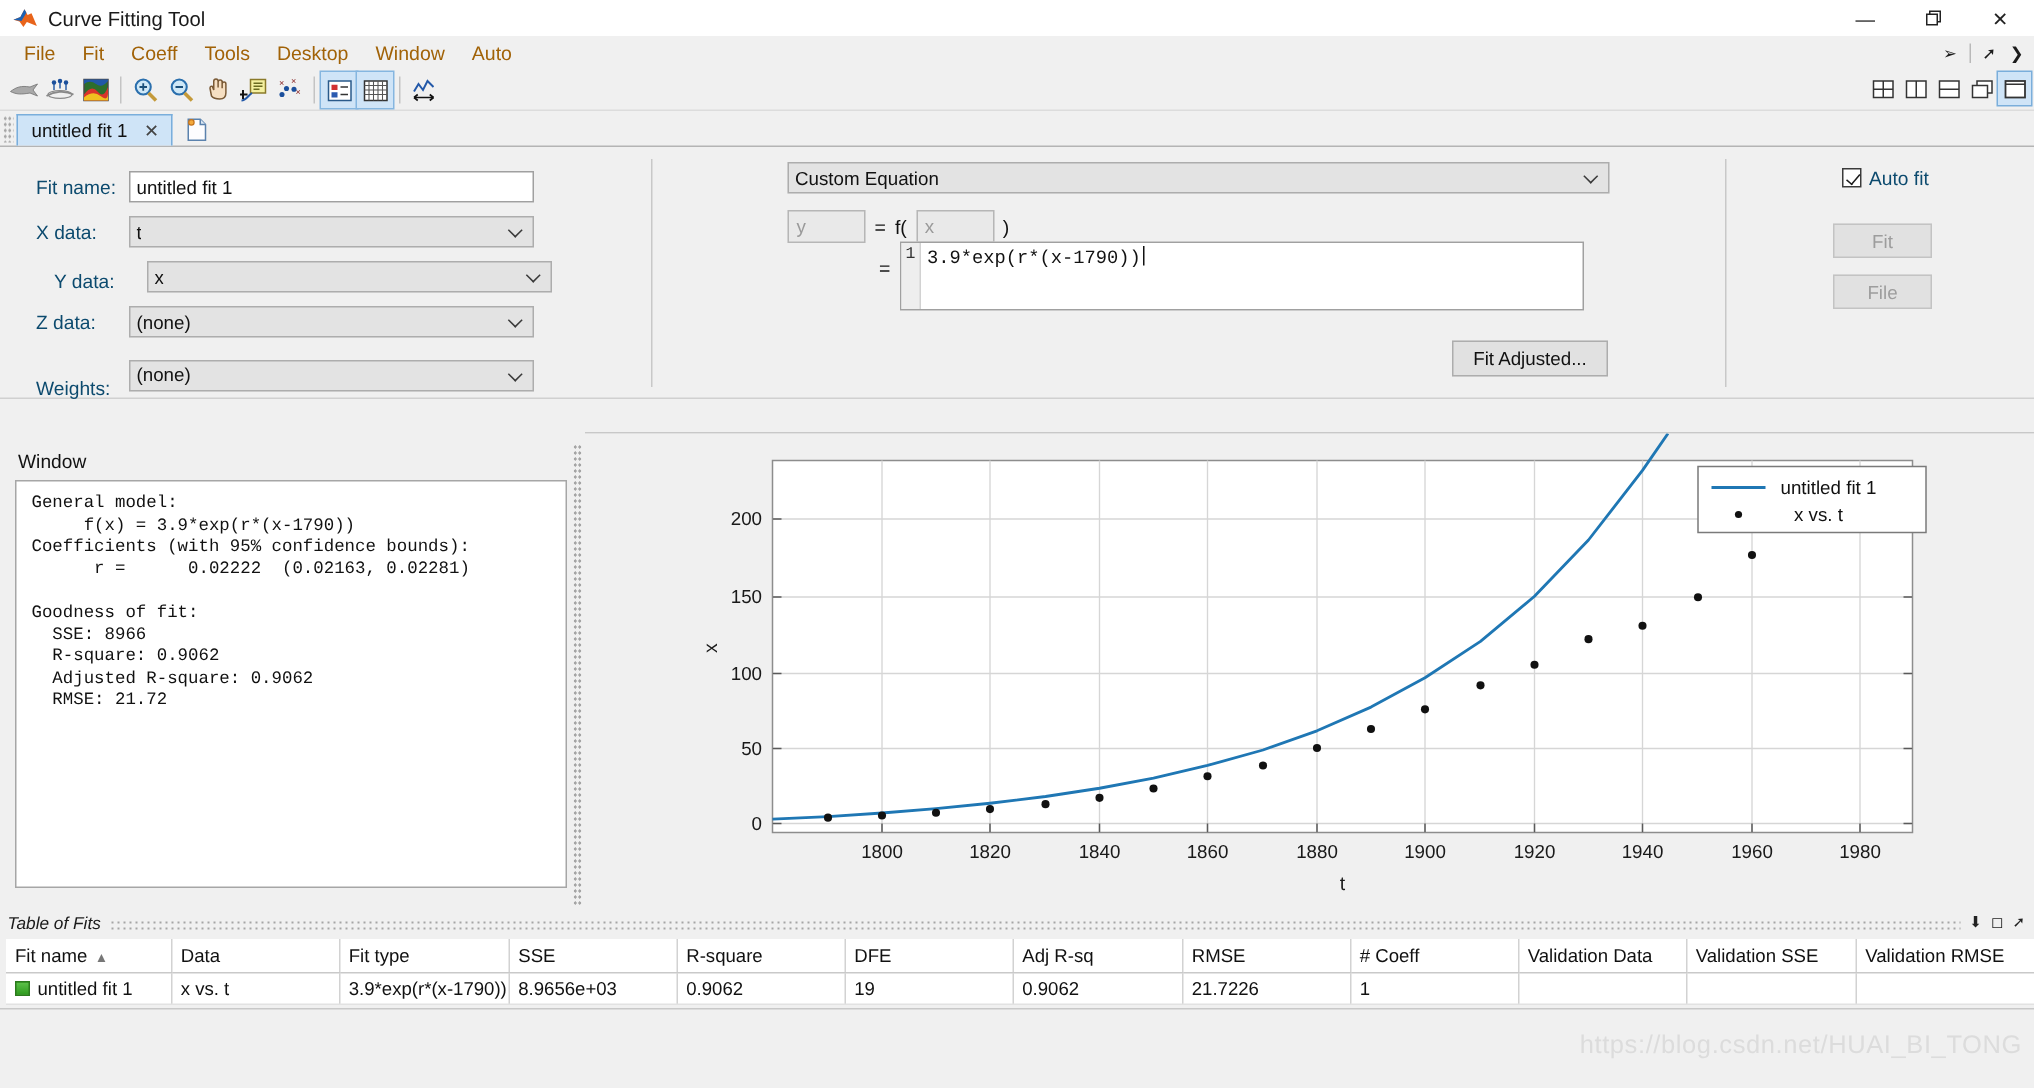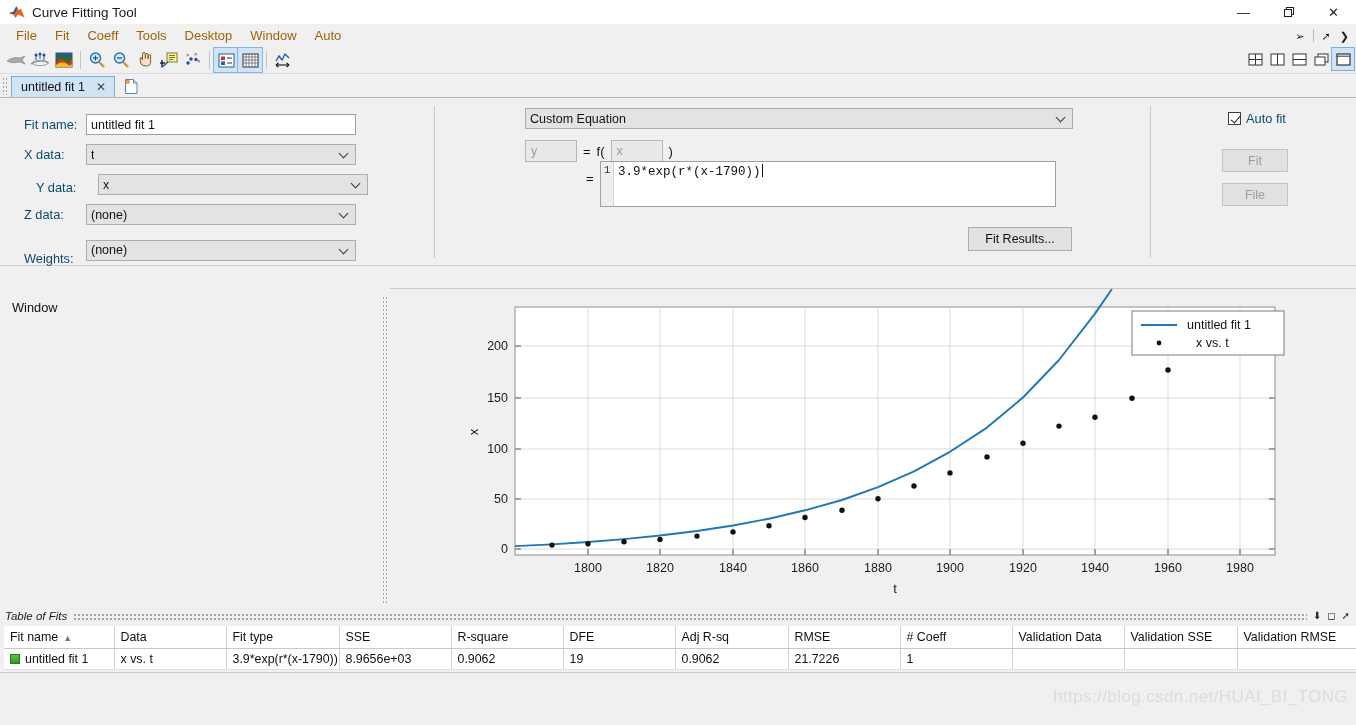--- a/index.html
+++ b/index.html
@@ -478,37 +478,49 @@
       <span class="eq-sym">)</span>
     </div>
 
     <span class="eq-sym" style="position:absolute; left:586px; top:73px;">=</span>
     <div class="eqbox" style="left:600px; top:63px; width:456px; height:46px;">
       <div class="eq-gutter">1</div>
       <div class="eq-text"><span>3.9*exp(r*(x-1790))</span><span class="caret"></span></div>
     </div>
 
     <div class="btn" style="position:absolute; left:968px; top:129px; width:104px; height:24px;">
-      <span>Fit Results...</span>
+      <span>Fit Adjusted...</span>
     </div>
 
     <div class="chk" style="position:absolute; left:1228px; top:13px;">
       <span class="chkbox"></span>
       <span class="lbl">Auto fit</span>
     </div>
     <div class="btn disabled" style="position:absolute; left:1222px; top:51px; width:66px; height:23px;">
       <span>Fit</span>
     </div>
     <div class="btn disabled" style="position:absolute; left:1222px; top:85px; width:66px; height:23px;">
       <span>File</span>
     </div>
   </div>
 
   <div class="results-wrap">
     <div class="results-title">Window</div>
+    <div class="results-box">
+      <div class="results-text">General model:
+     f(x) = 3.9*exp(r*(x-1790))
+Coefficients (with 95% confidence bounds):
+      r =      0.02222  (0.02163, 0.02281)
+
+Goodness of fit:
+  SSE: 8966
+  R-square: 0.9062
+  Adjusted R-square: 0.9062
+  RMSE: 21.72</div>
+    </div>
   </div>
   <div class="panel-divider dotted-v" style="left:382px; top:296px; width:6px; height:308px;"></div>
 
   <div class="plot-wrap">
     <svg width="966" height="316" viewBox="0 0 966 316">
 
       <rect x="0" y="0" width="966" height="316" fill="#f0f0f0"></rect>
       <rect x="125" y="18" width="760" height="248" fill="#ffffff" stroke="#8d8d8d" stroke-width="1"></rect>
 
       <g stroke="#d6d6d6" stroke-width="0.9">

